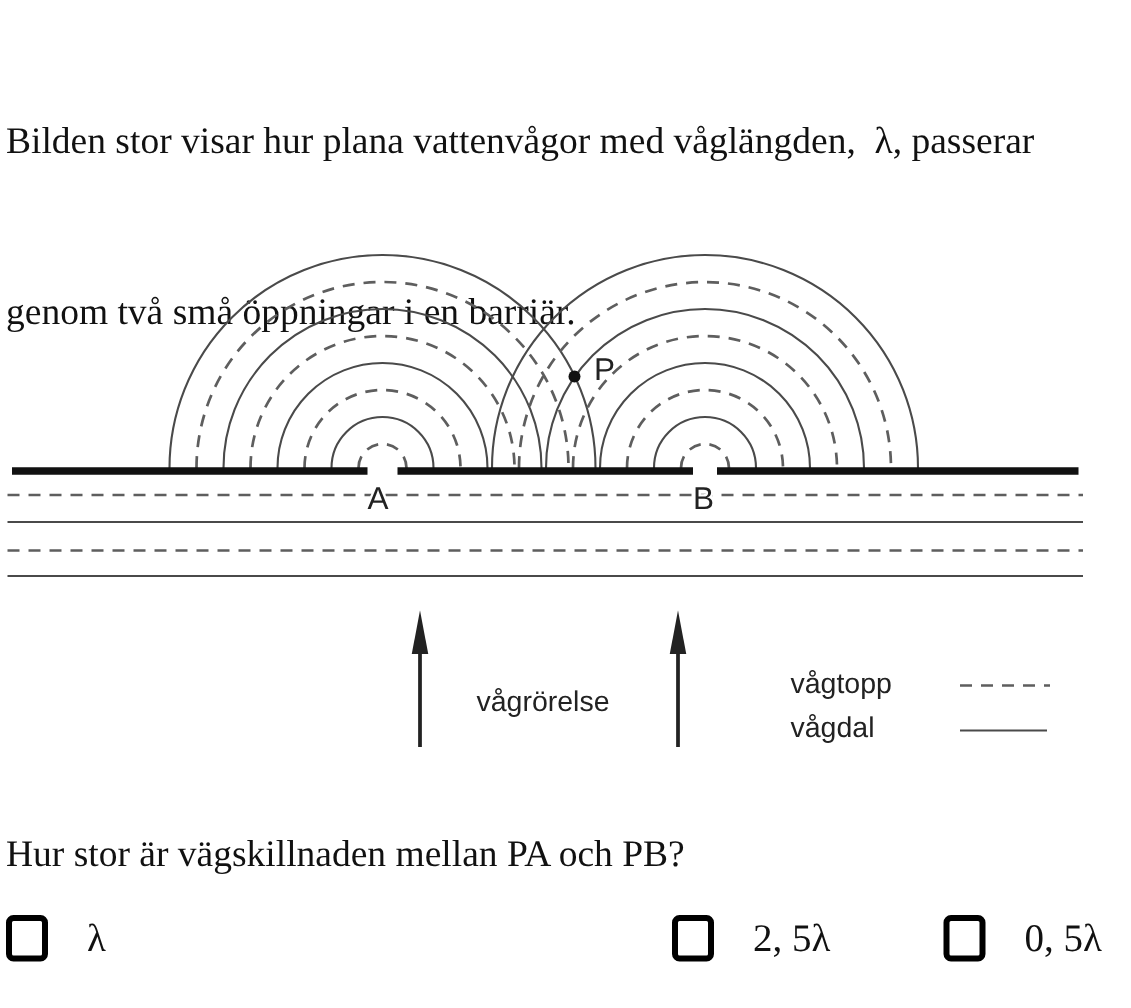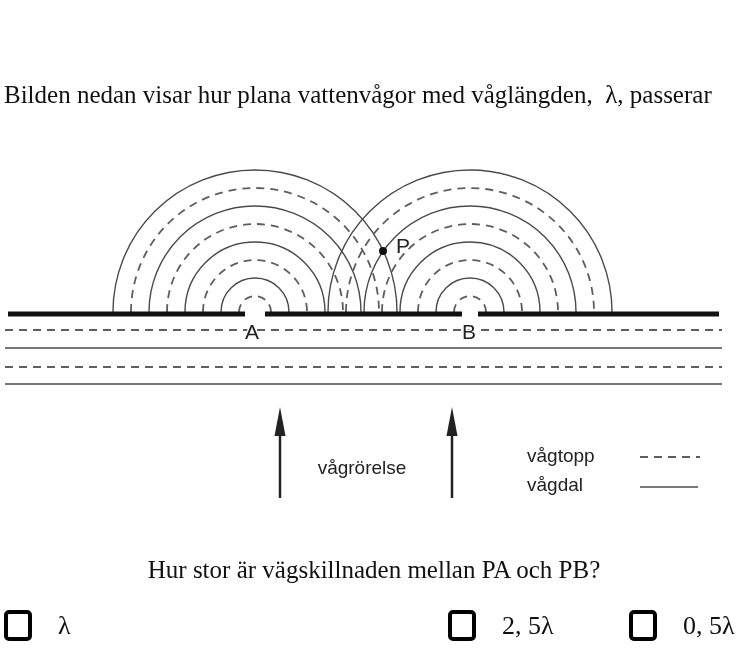--- a/index.html
+++ b/index.html
@@ -1,37 +1,38 @@
 <!DOCTYPE html>
 <html><head>
 <meta charset="utf-8">
 <style>
   html,body{margin:0;padding:0;background:#ffffff;}
   #page{position:relative;width:754px;height:672px;background:#fff;overflow:hidden;
         font-family:"Liberation Serif", serif;color:#111;}
   .intro{position:absolute;left:4px;top:0;width:748px;font-size:25px;line-height:38px;
          white-space:pre-wrap;}
-  .question{position:absolute;left:4px;top:556px;width:740px;font-size:25px;text-align:center;}
+  .question{position:absolute;left:4px;top:556px;width:740px;font-size:25px;}
   svg.diagram{position:absolute;left:0;top:0;width:754px;height:672px;}
   svg text.src-label{font-family:"Liberation Sans", sans-serif;font-size:21px;fill:#222;
         paint-order:stroke;stroke:#ffffff;stroke-width:3px;}
   svg text.small-label{font-family:"Liberation Sans", sans-serif;font-size:19px;fill:#222;}
   .options{position:absolute;left:0;top:610px;width:754px;height:40px;}
   .opt{position:absolute;top:0;display:flex;align-items:center;gap:26px;}
   .cb{display:inline-block;width:20px;height:23px;border:4px solid #000;border-radius:5px;
       background:#fff;box-sizing:content-box;}
   .optlabel{font-size:26px;color:#111;white-space:pre;}
 </style>
 </head>
 <body>
 
 <div id="page">
 
   <div class="intro">
-    <div>Bilden nedan visar hur plana vattenvågor med våglängden,  λ, passerar</div>
+    <div>Bilden stor visar hur plana vattenvågor med våglängden,  λ, passerar</div>
+    <div>genom två små öppningar i en barriär.</div>
   </div>
 
   <svg class="diagram" viewBox="0 0 754 672" xmlns="http://www.w3.org/2000/svg">
     <g id="geom">
         <line x1="5" y1="330" x2="722" y2="330" stroke="#5e5e5e" stroke-width="1.8" stroke-dasharray="8 6" fill="none"></line>
         <line x1="5" y1="348" x2="722" y2="348" stroke="#4a4a4a" stroke-width="1.4" fill="none"></line>
         <line x1="5" y1="367" x2="722" y2="367" stroke="#5e5e5e" stroke-width="1.8" stroke-dasharray="8 6" fill="none"></line>
         <line x1="5" y1="384" x2="722" y2="384" stroke="#4a4a4a" stroke-width="1.4" fill="none"></line>
         <path d="M 239 312 A 16 16 0 0 1 271 312" stroke="#5e5e5e" stroke-width="1.8" stroke-dasharray="8 6" fill="none"></path>
         <path d="M 203 312 A 52 52 0 0 1 307 312" stroke="#5e5e5e" stroke-width="1.8" stroke-dasharray="8 6" fill="none"></path>

